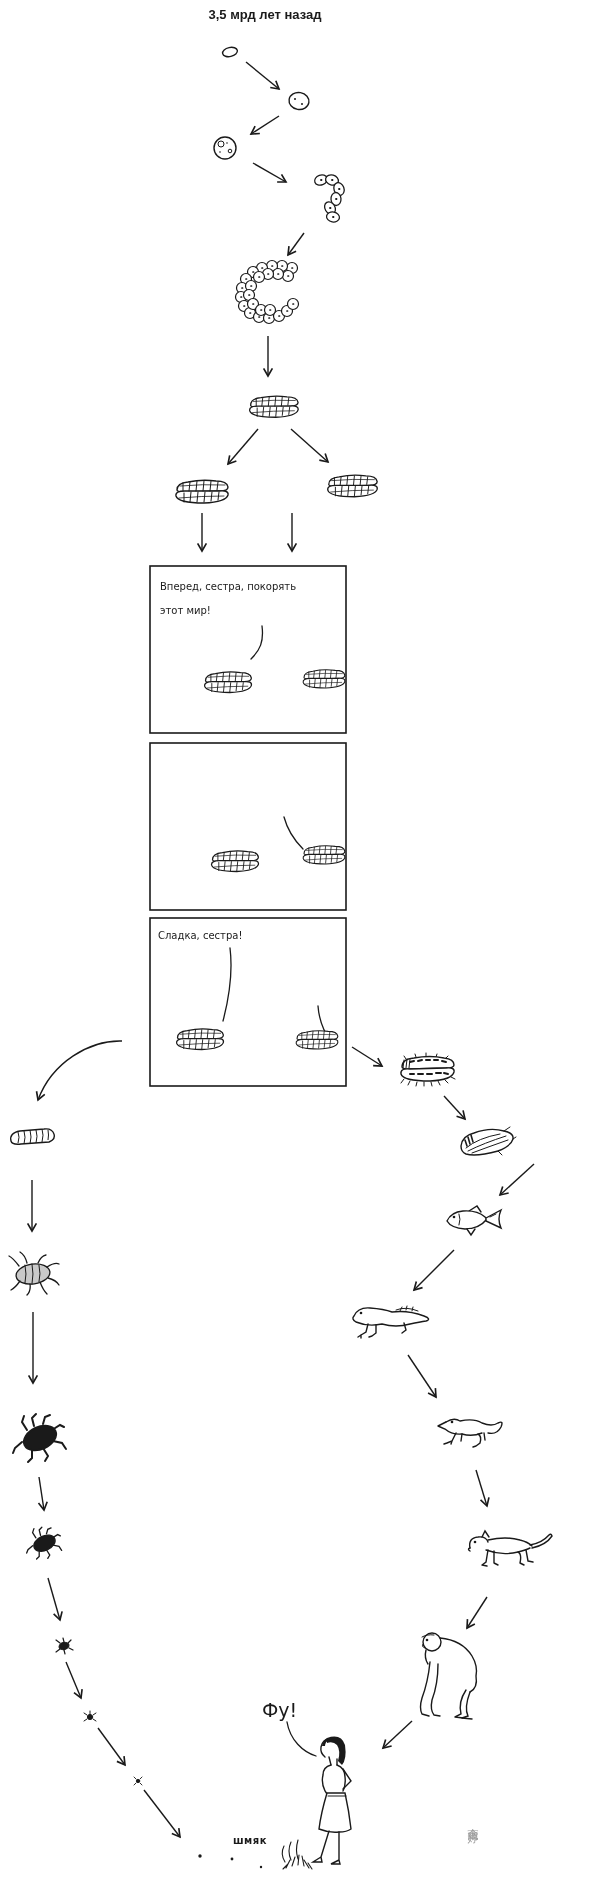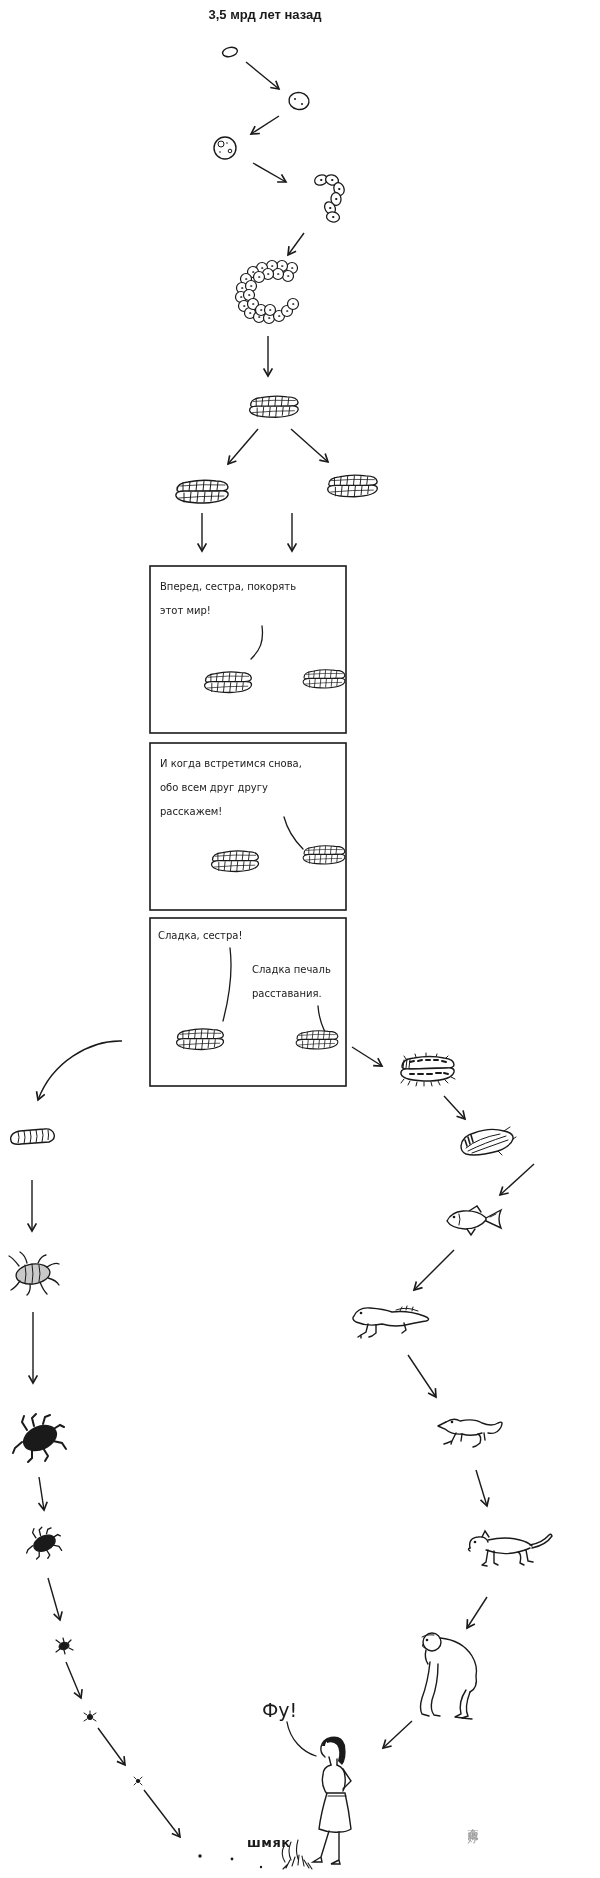--- a/index.html
+++ b/index.html
@@ -7,21 +7,21 @@
          font-family:"DejaVu Sans",sans-serif;color:#1a1a1a;}
   .abs{position:absolute;}
   #title{left:140px;top:7px;width:250px;text-align:center;
          font-family:"Liberation Sans",sans-serif;font-weight:bold;font-size:13px;}
   .speech{font-size:10px;line-height:24px;white-space:pre-line;color:#1a1a1a;}
   #p1t{left:160px;top:575px;width:180px;}
   #p2t{left:160px;top:752px;width:182px;}
   #p3tl{left:158px;top:924px;width:170px;}
   #p3tr{left:252px;top:958px;width:100px;}
   #fu{left:262px;top:1699px;font-size:19px;}
-  #shmyak{left:247px;top:1835px;font-size:13px;font-weight:600;letter-spacing:.5px;}
+  #shmyak{left:233px;top:1835px;font-size:10px;font-weight:600;letter-spacing:.5px;}
   #sig{left:464px;top:1820px;font-size:11px;color:#999;writing-mode:vertical-rl;
        text-orientation:upright;letter-spacing:2px;}
   svg{position:absolute;left:0;top:0;}
   .ar{stroke:#1a1a1a;stroke-width:1.4;fill:none;marker-end:url(#ah);}
   .tail{stroke:#1a1a1a;stroke-width:1.3;fill:none;stroke-linecap:round;}
   .panelrect{fill:none;stroke:#1a1a1a;stroke-width:1.6;}
 </style>
 </head>
 <body>
 
@@ -265,23 +265,18 @@
     <g transform="translate(282,1838)" stroke="#1a1a1a" stroke-width="1.1" fill="none" stroke-linecap="round">
       <path d="M2,8 Q-2,16 3,24 M9,4 Q5,13 9,22 M16,2 Q13,12 16,21"></path>
       <path d="M4,30 l4,-8 M10,28 l3,-9 M16,27 l1,-10 M22,28 l-2,-10 M27,30 l-5,-8 M1,31 l5,-5 M30,31 l-4,-6"></path>
     </g>
   </svg>
 
   <div class="abs" id="title">3,5 мрд лет назад</div>
 
   <div class="abs speech" id="p1t">Вперед, сестра, покорять
 этот мир!</div>
-  <div class="abs speech" id="p2t">И когда встретимся снова,
-обо всем друг другу
-расскажем!</div>
   <div class="abs speech" id="p3tl">Сладка, сестра!</div>
-  <div class="abs speech" id="p3tr">Сладка печаль
-расставания.</div>
 
   <div class="abs" id="fu">Фу!</div>
   <div class="abs" id="shmyak">шмяк</div>
   <div class="abs" id="sig">金雨婷</div>
 </div>
 
 </body></html>

